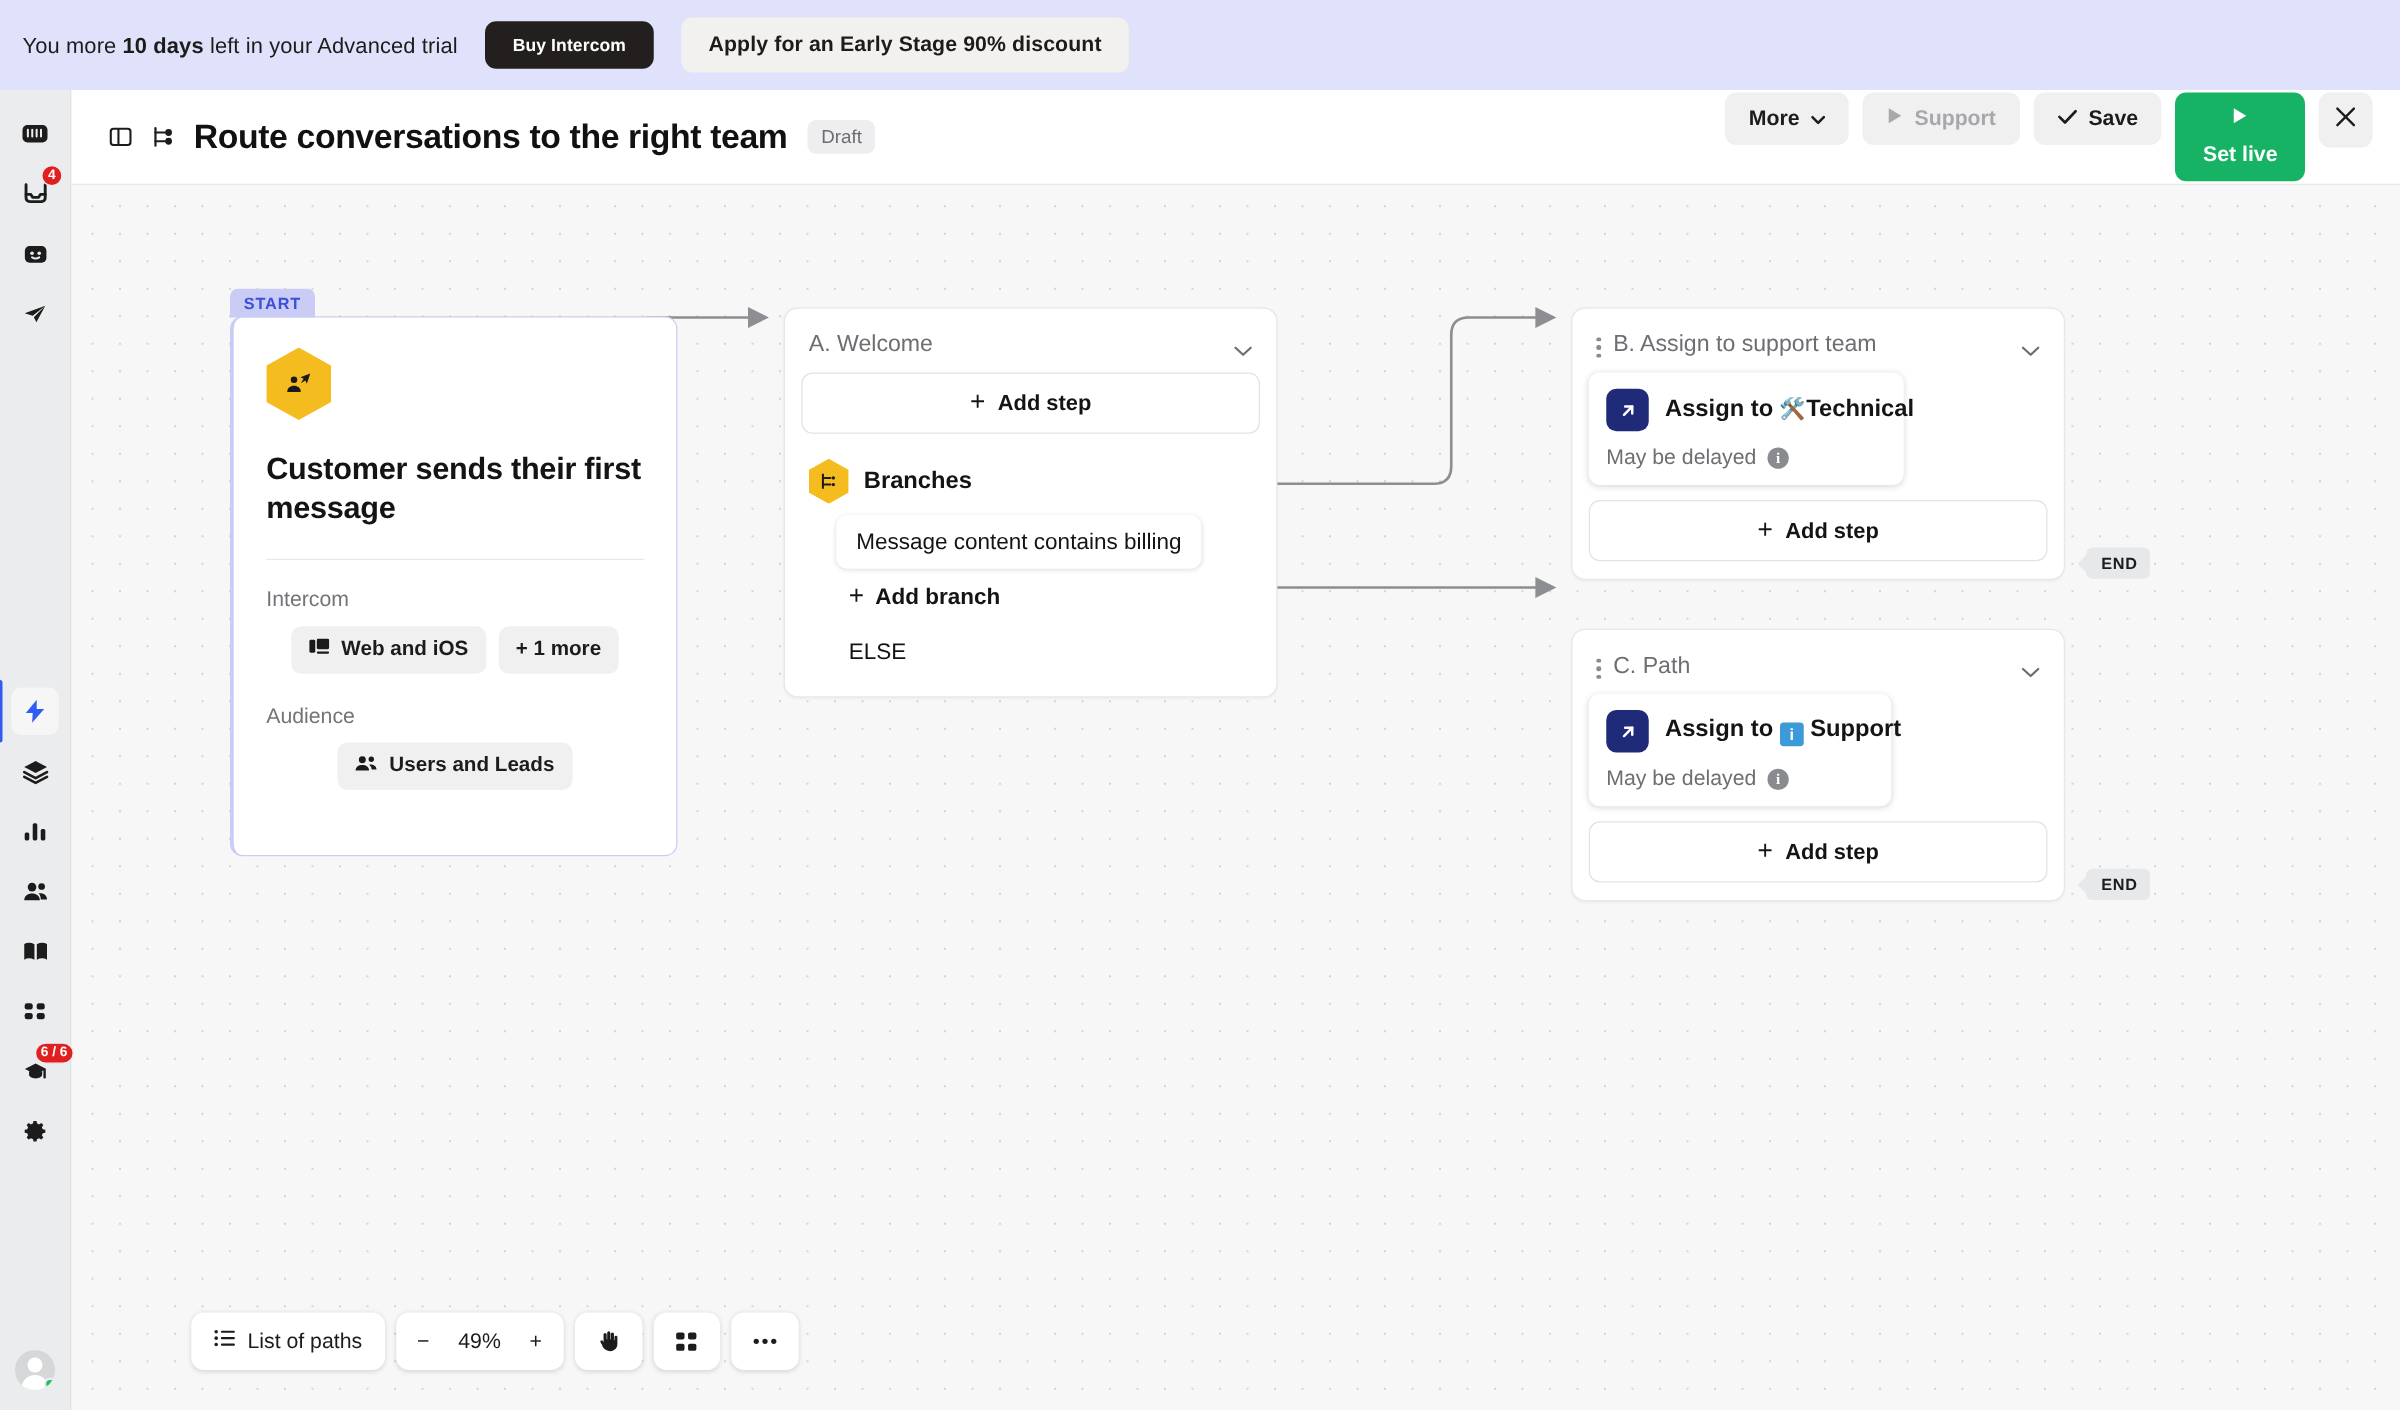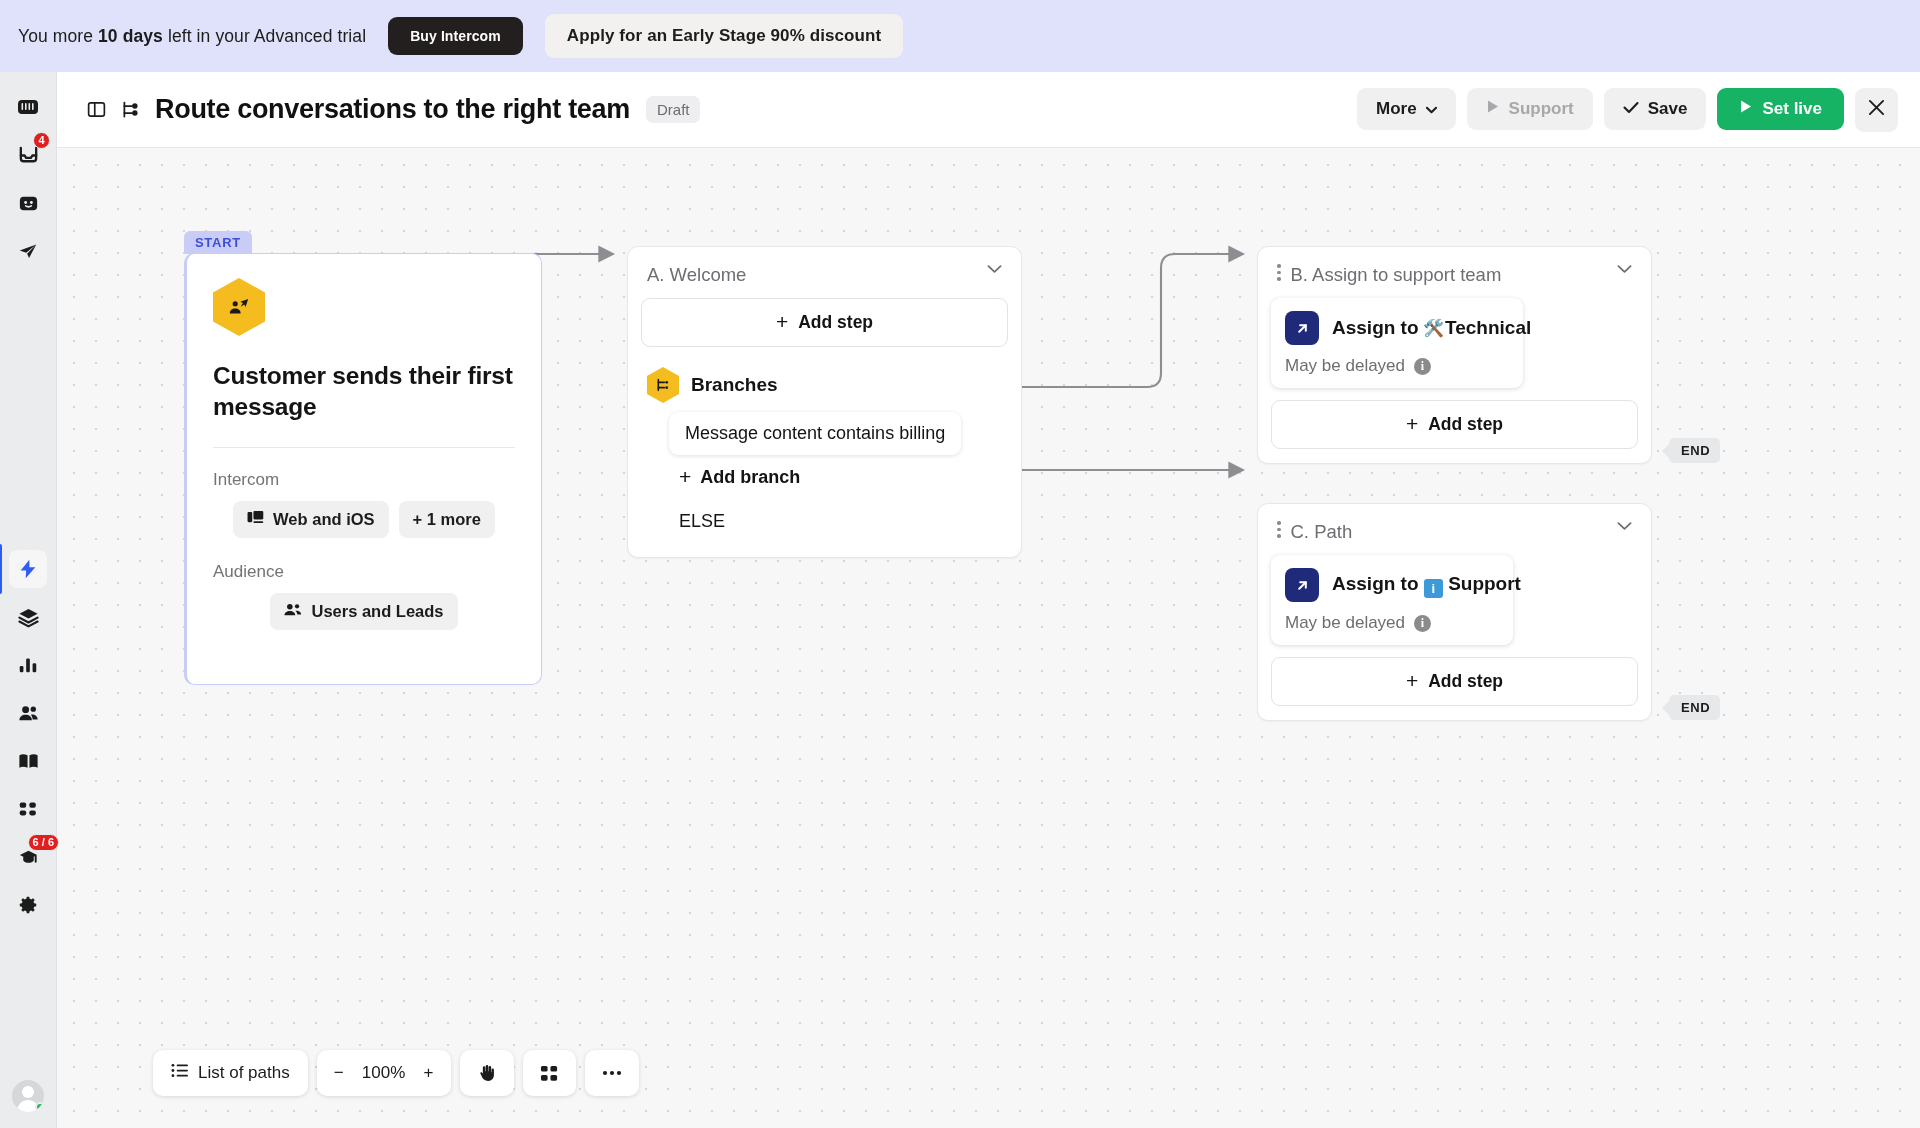--- a/index.html
+++ b/index.html
@@ -116,21 +116,21 @@
   }
   .hdr-right { margin-left: auto; display: flex; align-items: flex-start; gap: 11px; }
   .btn {
     border: none; cursor: pointer; border-radius: 9px;
     font-size: 17px; font-weight: 700;
     display: inline-flex; align-items: center; gap: 9px;
     padding: 11px 19px; background: #f0f0f1; color: #1c1c1c;
     font-family: "Liberation Sans", sans-serif;
   }
   .btn.disabled { color: #a7a8ab; cursor: default; }
-  .btn.green { background: #16b364; color: #fff; padding: 11px 22px; }
+  .btn.green { background: #16b364; color: #fff; padding: 11px 22px; flex-direction: column; }
   .btn.icon-only { padding: 11px 13px; }
 
   
   .canvas {
     position: absolute; top: 148px; left: 57px;
     width: 1863px; height: 980px;
     background-color: #f7f7f8;
     background-image: radial-gradient(#d3d4d7 1.15px, transparent 1.15px);
     background-size: 22px 22px;
     background-position: 6px 6px;
@@ -181,21 +181,21 @@
   
   .path-card {
     position: absolute;
     background: #fff;
     border: 1px solid #e6e7e9;
     border-radius: 11px;
     padding: 13px 13px 14px 13px;
     box-shadow: 0 1px 2px rgba(0,0,0,.04);
   }
   .path-head {
-    display: flex; align-items: flex-start; gap: 8px;
+    display: flex; align-items: flex-end; gap: 8px;
     padding: 4px 6px 12px 6px;
   }
   .path-name { font-size: 18.5px; color: #6d6e72; }
   .chev { margin-left: auto; color: #6d6e72; display:flex; cursor:pointer; }
   .dots-v { display:flex; flex-direction:column; gap:3px; cursor:pointer; padding-right:2px;}
   .dots-v i { width:3.5px;height:3.5px;border-radius:50%;background:#8a8b8f; display:block;}
 
   .add-step {
     width: 100%; background:#fff;
     border: 1px solid #e2e3e5; border-radius: 9px;
@@ -668,21 +668,21 @@
               <rect x="6" y="7.1" width="12" height="1.9" rx=".95"></rect>
               <rect x="6" y="12.6" width="12" height="1.9" rx=".95"></rect>
             </svg>
         </span>
         <span>List of paths</span>
       </button>
     </div>
 
     <div class="tb-group">
       <button class="tb-btn tb-icon">−</button>
-      <span class="tb-zoom">100%</span>
+      <span class="tb-zoom">49%</span>
       <button class="tb-btn tb-icon">+</button>
     </div>
 
     <div class="tb-group">
       <button class="tb-btn tb-icon">
         <svg width="20" height="20" viewBox="0 0 24 24" fill="currentColor">
             <path d="M7 11V5.5a1.5 1.5 0 0 1 3 0V10h.5V4a1.5 1.5 0 0 1 3 0v6h.5V5a1.5 1.5 0 0 1 3 0v6h.5V8a1.4 1.4 0 0 1 2.8 0v6.5c0 4-2.8 7-6.8 7s-7-2.6-7.8-5.6L4 12.6c-.4-1.2 1.4-2.2 2.2-1l.8 1.4V11z"></path>
           </svg>
       </button>
     </div>

